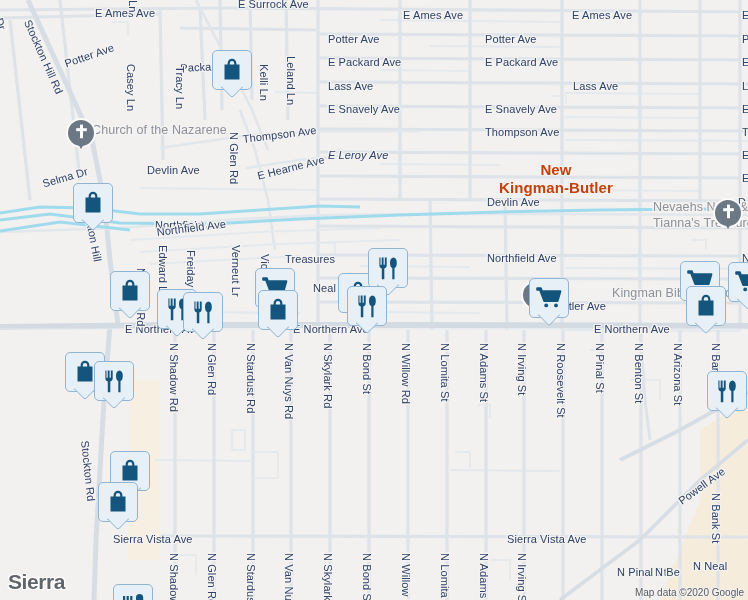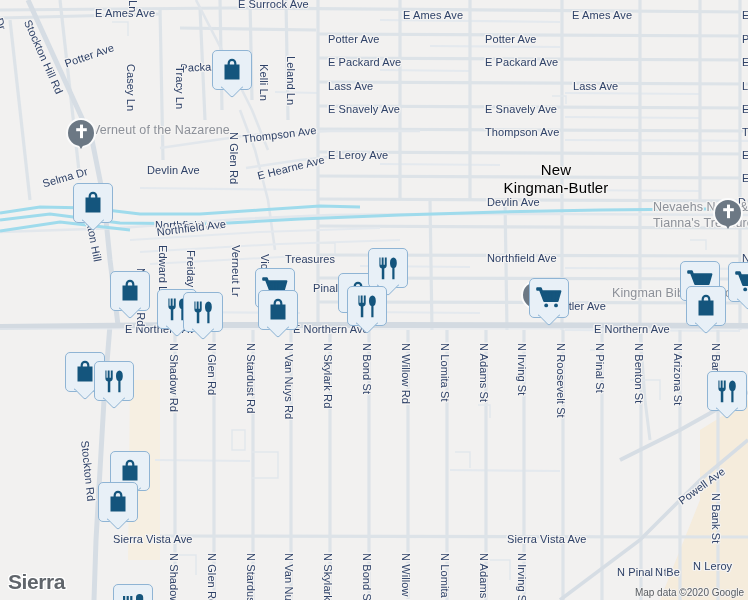--- a/index.html
+++ b/index.html
@@ -14,21 +14,21 @@
     color:#2f4268;font-size:11px;font-weight:400;
     letter-spacing:.1px;
     text-shadow:
       -1.4px 0 #f4f3f2, 1.4px 0 #f4f3f2, 0 -1.4px #f4f3f2, 0 1.4px #f4f3f2,
       -1px -1px #f4f3f2, 1px -1px #f4f3f2, -1px 1px #f4f3f2, 1px 1px #f4f3f2;
     transform-origin:0 0;
     pointer-events:none;
   }
   .lbl.vert{transform:rotate(90deg);}
   .lbl.poi{color:#8d9199;font-size:12.5px;}
-  .lbl.place{color:#000000;font-size:15px;font-weight:400;text-align:center;}
+  .lbl.place{color:#c2410c;font-size:15px;font-weight:700;text-align:center;}
 
   
   .pin{
     position:absolute;width:40px;height:40px;
     background:#e8f0f7;border:1.4px solid #8fb4d4;border-radius:5px;
     box-sizing:border-box;
     display:flex;align-items:center;justify-content:center;
     z-index:30;
   }
   .pin:after{
@@ -219,46 +219,46 @@
       <div class="lbl" style="left: 572px; top: 9px;">E Ames Ave</div>
       <div class="lbl" style="left: 328px; top: 33px;">Potter Ave</div>
       <div class="lbl" style="left: 485px; top: 33px;">Potter Ave</div>
       <div class="lbl" style="left: 328px; top: 56px;">E Packard Ave</div>
       <div class="lbl" style="left: 485px; top: 56px;">E Packard Ave</div>
       <div class="lbl" style="left: 328px; top: 80px;">Lass Ave</div>
       <div class="lbl" style="left: 573px; top: 80px;">Lass Ave</div>
       <div class="lbl" style="left: 328px; top: 103px;">E Snavely Ave</div>
       <div class="lbl" style="left: 485px; top: 103px;">E Snavely Ave</div>
       <div class="lbl" style="left: 485px; top: 126px;">Thompson Ave</div>
-      <div class="lbl" style="left: 328px; top: 149px;">E Leroy Ave</div>
+      <div class="lbl" style="left: 328px; top: 149px; font-style: italic;">E Leroy Ave</div>
       <div class="lbl" style="left: 147px; top: 164px;">Devlin Ave</div>
       <div class="lbl" style="left: 487px; top: 196px;">Devlin Ave</div>
       <div class="lbl" style="left: 155px; top: 219px;">Northfield Ave</div>
       <div class="lbl" style="left: 487px; top: 252px;">Northfield Ave</div>
       <div class="lbl" style="left: 285px; top: 253px;">Treasures</div>
-      <div class="lbl" style="left: 313px; top: 282px;">Pinal</div>
+      <div class="lbl" style="left: 313px; top: 282px;">Neal</div>
       <div class="lbl" style="left: 555px; top: 300px;">Butler Ave</div>
       <div class="lbl" style="left: 125px; top: 323px;">E Northern Ave</div>
       <div class="lbl" style="left: 293px; top: 323px;">E Northern Ave</div>
       <div class="lbl" style="left: 594px; top: 323px;">E Northern Ave</div>
       <div class="lbl" style="left: 113px; top: 533px;">Sierra Vista Ave</div>
       <div class="lbl" style="left: 507px; top: 533px;">Sierra Vista Ave</div>
       <div class="lbl" style="left: 742px; top: 9px;">E</div>
       <div class="lbl" style="left: 742px; top: 33px;">P</div>
       <div class="lbl" style="left: 742px; top: 56px;">E</div>
       <div class="lbl" style="left: 742px; top: 80px;">L</div>
       <div class="lbl" style="left: 742px; top: 103px;">E</div>
       <div class="lbl" style="left: 742px; top: 126px;">T</div>
       <div class="lbl" style="left: 742px; top: 149px;">E</div>
       <div class="lbl" style="left: 742px; top: 172px;">E</div>
       <div class="lbl" style="left: 738px; top: 196px;">D</div>
       <div class="lbl" style="left: 742px; top: 252px;">N</div>
       <div class="lbl" style="left: 617px; top: 566px;">N Pinal St</div>
       <div class="lbl" style="left: 655px; top: 566px;">N Be</div>
-      <div class="lbl" style="left: 693px; top: 560px;">N Leroy</div>
+      <div class="lbl" style="left: 693px; top: 560px;">N Neal</div>
       <div class="lbl" style="left: 33px; top: 18px; transform: rotate(66deg);">Stockton Hill Rd</div>
       <div class="lbl" style="left: 63px; top: 58px; transform: rotate(-19deg);">Potter Ave</div>
       <div class="lbl" style="left: 180px; top: 62px; transform: rotate(-3deg);">Packa</div>
       <div class="lbl" style="left: 41px; top: 178px; transform: rotate(-16deg);">Selma Dr</div>
       <div class="lbl" style="left: 92px; top: 199px; transform: rotate(79deg);">Stockton Hill</div>
       <div class="lbl" style="left: 242px; top: 133px; transform: rotate(-7deg);">Thompson Ave</div>
       <div class="lbl" style="left: 256px; top: 170px; transform: rotate(-14deg);">E Hearne Ave</div>
       <div class="lbl" style="left: 156px; top: 226px; transform: rotate(-7deg);">Northfield Ave</div>
       <div class="lbl" style="left: 91px; top: 440px; transform: rotate(84deg);">Stockton Rd</div>
       <div class="lbl" style="left: 676px; top: 497px; transform: rotate(-36deg);">Powell Ave</div>
@@ -294,21 +294,21 @@
       <div class="lbl vert" style="left: 218px; top: 553px; transform: rotate(90deg);">N Glen Rd</div>
       <div class="lbl vert" style="left: 257px; top: 553px; transform: rotate(90deg);">N Stardust</div>
       <div class="lbl vert" style="left: 295px; top: 553px; transform: rotate(90deg);">N Van Nuy</div>
       <div class="lbl vert" style="left: 334px; top: 553px; transform: rotate(90deg);">N Skylark R</div>
       <div class="lbl vert" style="left: 373px; top: 553px; transform: rotate(90deg);">N Bond St</div>
       <div class="lbl vert" style="left: 412px; top: 553px; transform: rotate(90deg);">N Willow R</div>
       <div class="lbl vert" style="left: 451px; top: 553px; transform: rotate(90deg);">N Lomita St</div>
       <div class="lbl vert" style="left: 490px; top: 553px; transform: rotate(90deg);">N Adams S</div>
       <div class="lbl vert" style="left: 528px; top: 553px; transform: rotate(90deg);">N Irving St</div>
       <div class="lbl vert" style="left: 722px; top: 493px; transform: rotate(90deg);">N Bank St</div>
-      <div class="lbl poi" style="left: 92px; top: 123px;">Verneut of the Nazarene</div>
+      <div class="lbl poi" style="left: 92px; top: 123px;">Church of the Nazarene</div>
       <div class="lbl poi" style="left: 653px; top: 200px;">Nevaehs Nook &amp;</div>
       <div class="lbl poi" style="left: 653px; top: 216px;">Tianna's Treasures</div>
       <div class="lbl poi" style="left: 612px; top: 286px;">Kingman Bible Church</div>
       <div class="lbl place" style="left: 486px; top: 161px; width: 140px; font-size: 15px;">New</div>
       <div class="lbl place" style="left: 486px; top: 179px; width: 140px; font-size: 15px;">Kingman-Butler</div>
     </div>
 
   <div id="pins">
       <div class="pin" style="left: 212px; top: 50px;">
         <span>

